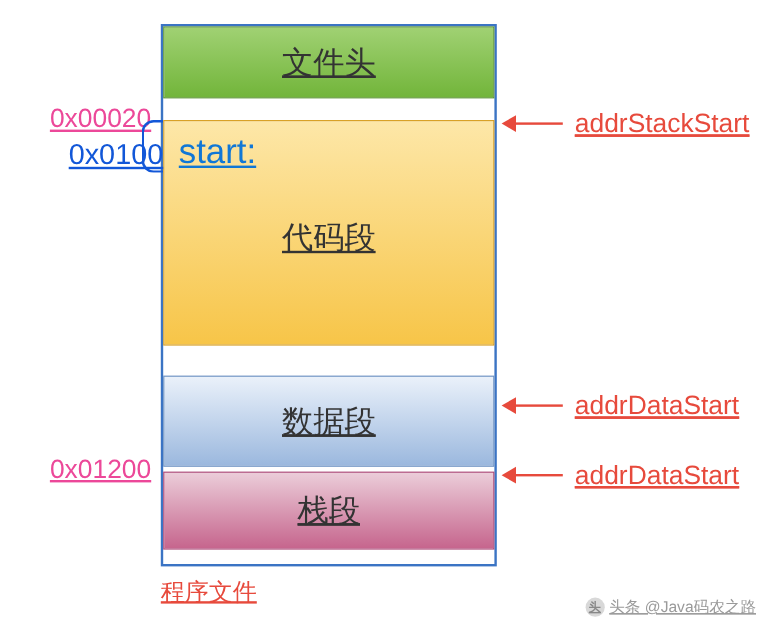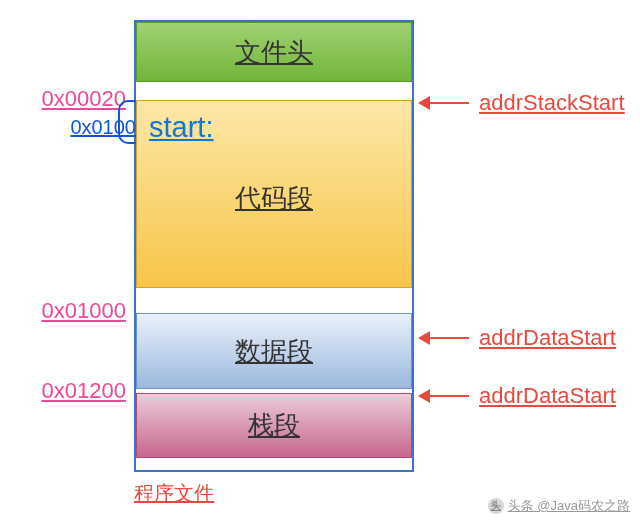--- a/index.html
+++ b/index.html
@@ -51,21 +51,21 @@
   .seg-stack {
     top: 393px; height: 65px;
     background: linear-gradient(#ebcdd9, #c6658d);
     border: 1px solid #ad4a78;
   }
   .addr {
     position: absolute; font-size: 22px; text-align: right;
     width: 120px;
   }
   .addr-red { color: #ec4899; }
-  .addr-blue { color: #1257d8; font-size: 20px; }
+  .addr-blue { color: #1257d8; font-size: 24px; }
   .brace {
     position: absolute;
     left: 118px; width: 18px;
     border-left: 2px solid #1257d8;
     border-top: 2px solid #1257d8;
     border-bottom: 2px solid #1257d8;
     border-top-left-radius: 10px;
     border-bottom-left-radius: 10px;
   }
   .arrow {
@@ -120,21 +120,20 @@
   <div class="seg seg-data">
     <span>数据段</span>
   </div>
 
   <div class="seg seg-stack">
     <span>栈段</span>
   </div>
 
   <div class="addr addr-red" style="left:6px; top:86px;">0x00020</div>
   <div class="addr addr-blue" style="left:16px; top:116px;">0x0100</div>
-  <div class="addr addr-red" style="left:6px; top:298px;">0x01000</div>
   <div class="addr addr-red" style="left:6px; top:378px;">0x01200</div>
 
   <div class="brace" style="top:100px; height:44px;"></div>
 
   <div class="arrow" style="left:418px; top:90px;">
     <div class="arrow-head"></div>
     <div class="arrow-line"></div>
     <span class="arrow-label">addrStackStart</span>
   </div>
 

